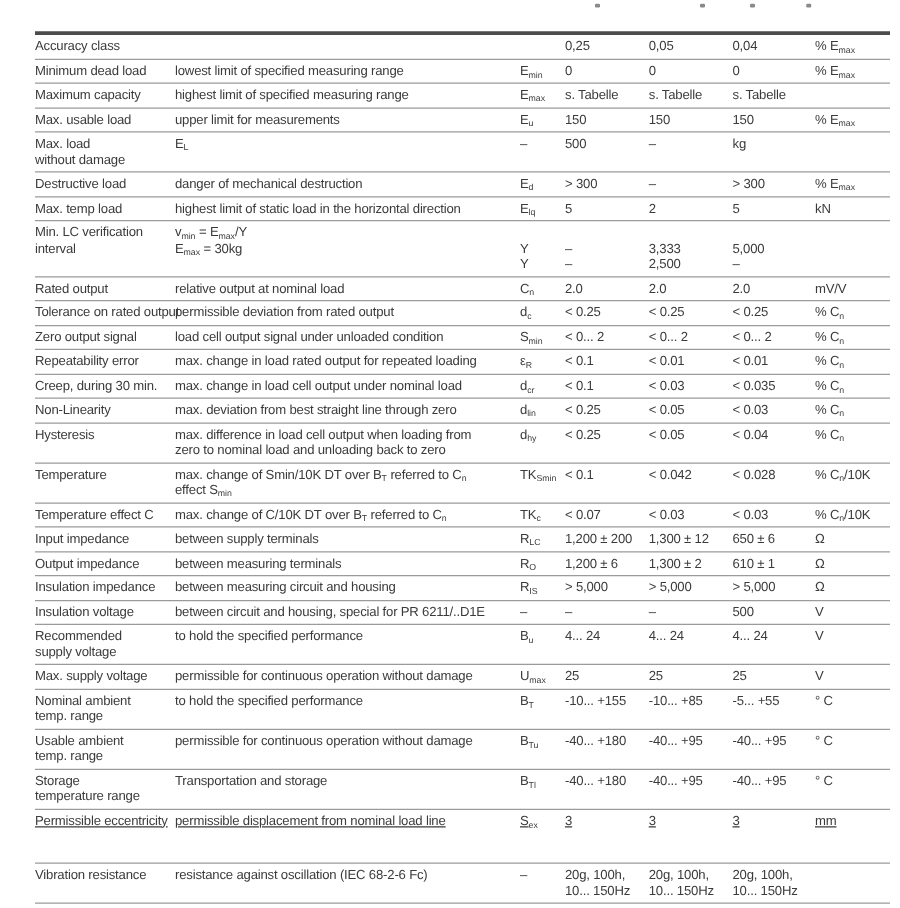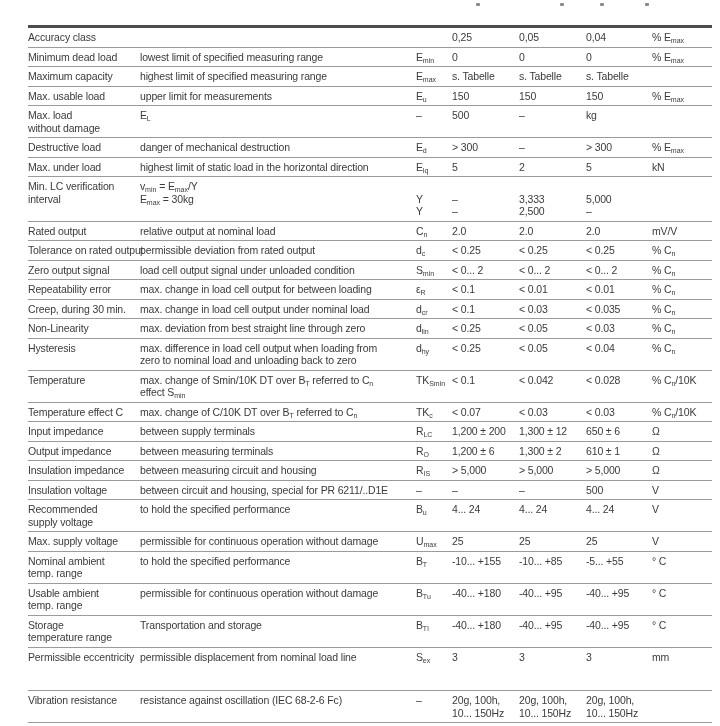--- a/index.html
+++ b/index.html
@@ -17,21 +17,21 @@
   .spec-table{
     position:absolute;top:25px;left:28px;width:684px;
     border-top:3px solid #4c4c4c;
   }
   .row{
     display:grid;
     grid-template-columns:112px 276px 36px 67px 67px 66px 60px;
     border-bottom:1px solid #9b9b9b;
     padding:3px 0;
   }
-  .row.tall{padding-bottom:27px;}
+  .row.tall{padding-bottom:27px;text-decoration:underline;}
   .row:last-child{border-bottom:4px solid #0f766e;font-weight:bold;}
   .cell{font-size:10.5px;line-height:12.5px;letter-spacing:-0.15px;min-width:0;}
   .cell .ln{white-space:nowrap;}
   .cell.param{overflow:visible;}
   sub{font-size:7px;line-height:0;letter-spacing:0;vertical-align:baseline;position:relative;top:2px;}
 </style>
 </head>
 <body>
 
 <div class="page">
@@ -167,21 +167,21 @@
         </div>
         <div class="cell">
           <div class="ln">&gt; 300</div>
         </div>
         <div class="cell">
           <div class="ln">% E<sub>max</sub></div>
         </div>
       </div>
       <div class="row">
         <div class="cell param">
-          <div class="ln">Max. under load</div>
+          <div class="ln">Max. temp load</div>
         </div>
         <div class="cell">
           <div class="ln">highest limit of static load in the horizontal direction</div>
         </div>
         <div class="cell">
           <div class="ln">E<sub>lq</sub></div>
         </div>
         <div class="cell">
           <div class="ln">5</div>
         </div>
@@ -293,21 +293,21 @@
         </div>
         <div class="cell">
           <div class="ln">% C<sub>n</sub></div>
         </div>
       </div>
       <div class="row">
         <div class="cell param">
           <div class="ln">Repeatability error</div>
         </div>
         <div class="cell">
-          <div class="ln">max. change in load cell output for between loading</div>
+          <div class="ln">max. change in load rated output for repeated loading</div>
         </div>
         <div class="cell">
           <div class="ln">ε<sub>R</sub></div>
         </div>
         <div class="cell">
           <div class="ln">&lt; 0.1</div>
         </div>
         <div class="cell">
           <div class="ln">&lt; 0.01</div>
         </div>

